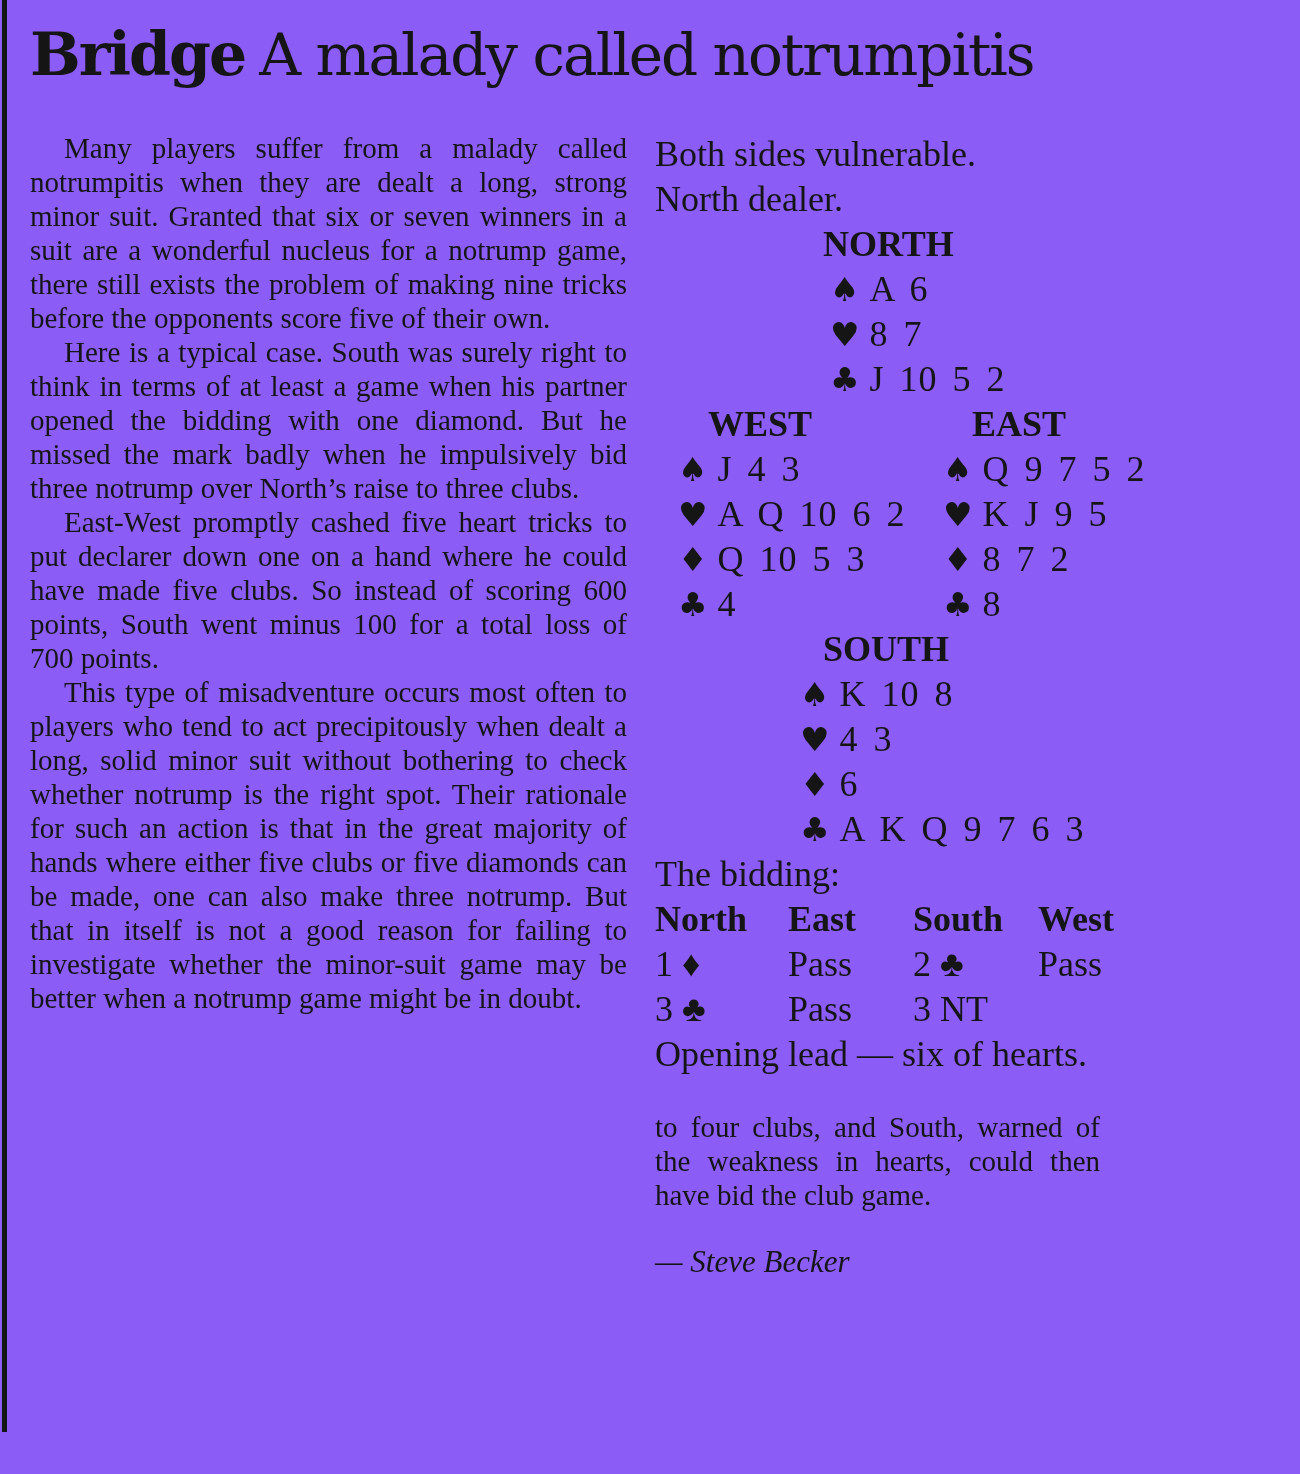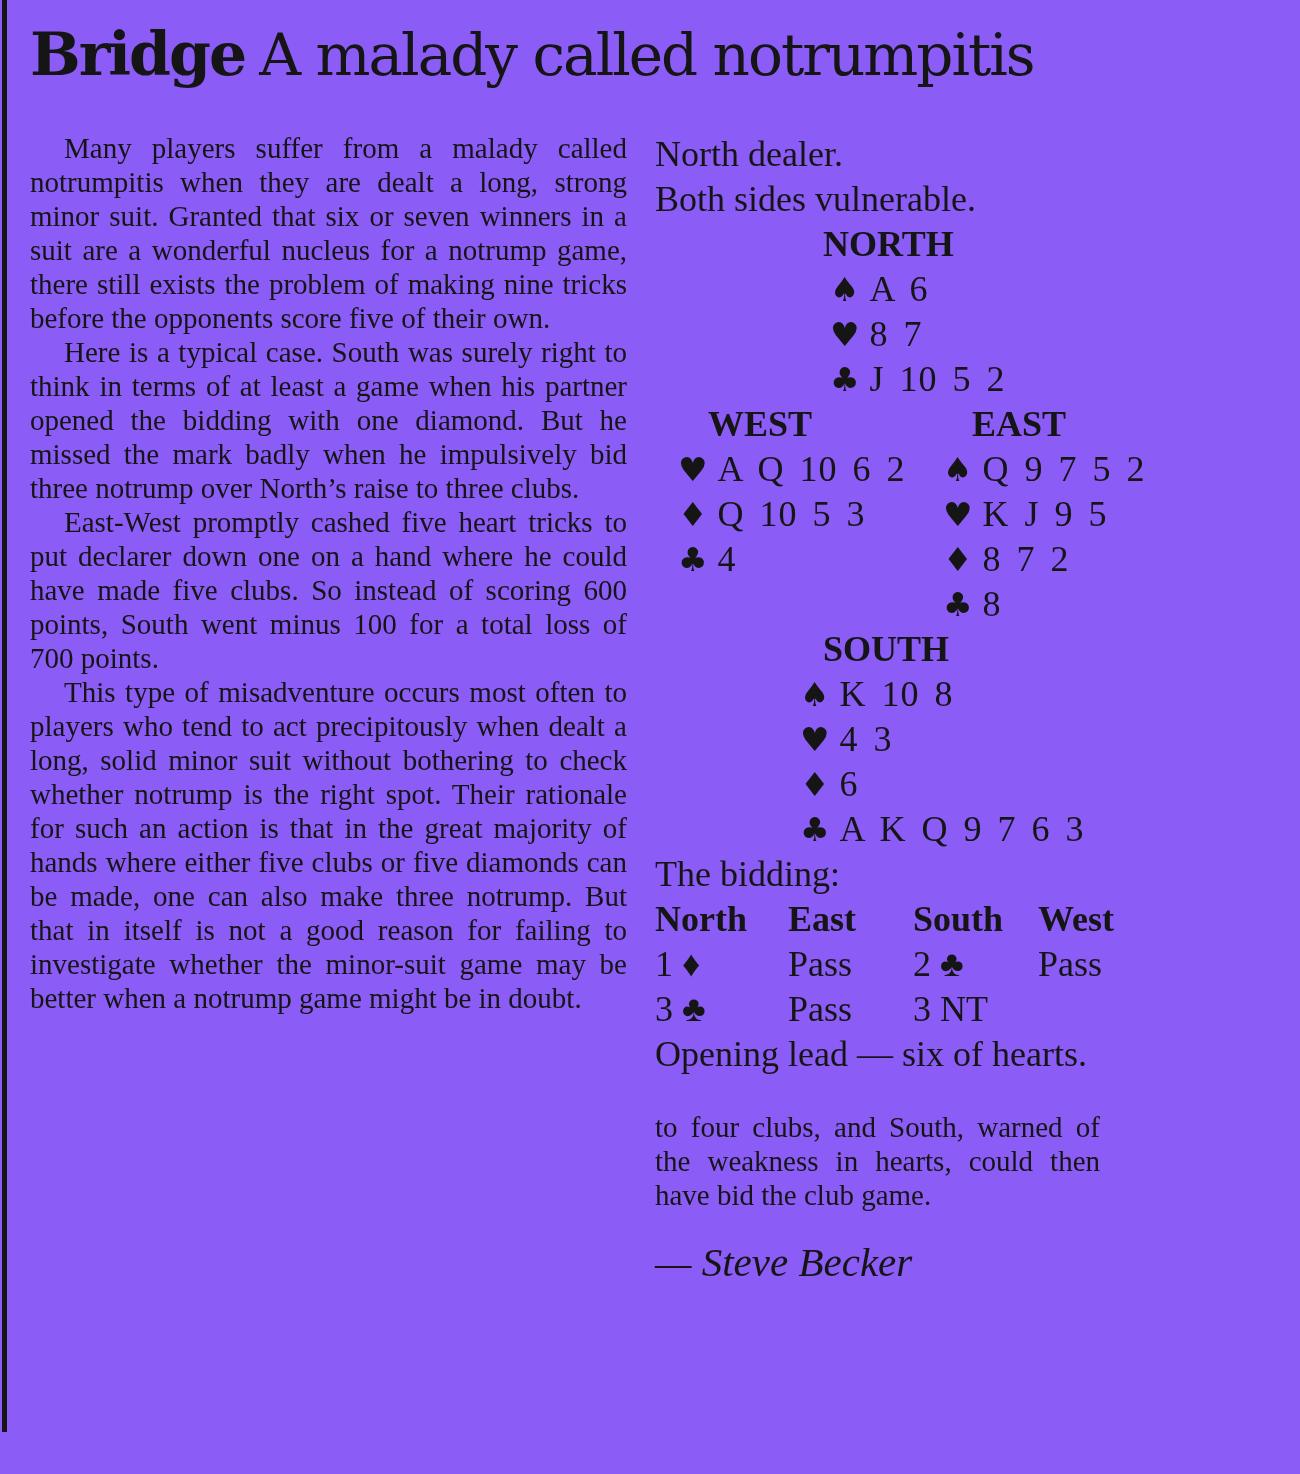--- a/index.html
+++ b/index.html
@@ -61,21 +61,21 @@
     grid-template-columns:133px 125px 125px 1fr;
   }
   .bid-grid div{height:45px;white-space:nowrap;}
   .bid-head{font-weight:bold;}
   .concl{margin-top:33px;width:445px;}
   .concl p{margin:0;}
   .tomorrow{text-indent:38px;}
   .byline{
     margin-top:30px;
     font-family:"Liberation Serif",serif;
-    font-style:italic;font-size:41px;line-height:40px;
+    font-style:italic;font-size:31px;line-height:40px;
     text-align:left;
   }
 </style>
 </head>
 <body>
 
 <div id="page">
 
   <div class="col-rule"></div>
 
@@ -86,33 +86,34 @@
   <div id="left-col" class="body-font">
     <p>Many players suffer from a malady called notrumpitis when they are dealt a long, strong minor suit. Granted that six or seven winners in a suit are a wonderful nucleus for a notrump game, there still exists the problem of making nine tricks before the opponents score five of their own.</p>
     <p>Here is a typical case. South was surely right to think in terms of at least a game when his partner opened the bidding with one diamond. But he missed the mark badly when he impulsively bid three notrump over North’s raise to three clubs.</p>
     <p>East-West promptly cashed five heart tricks to put declarer down one on a hand where he could have made five clubs. So instead of scoring 600 points, South went minus 100 for a total loss of 700 points.</p>
     <p>This type of misadventure occurs most often to players who tend to act precipitously when dealt a long, solid minor suit without bothering to check whether notrump is the right spot. Their rationale for such an action is that in the great majority of hands where either five clubs or five diamonds can be made, one can also make three notrump. But that in itself is not a good reason for failing to investigate whether the minor-suit game may be better when a notrump game might be in doubt.</p>
   </div>
 
   <div id="right-col">
 
     <div class="diagram-font">
+      <div class="d-line">Both sides vulnerable.</div>
       <div class="d-line">North dealer.</div>
-      <div class="d-line">Both sides vulnerable.</div>
 
       <div class="d-line hand-label ml-north">NORTH</div>
       <div>
         <div class="d-line ml-ncards"><span class="suit">♠</span><span class="cards">A 6</span></div>
         <div class="d-line ml-ncards"><span class="suit">♥</span><span class="cards">8 7</span></div>
         <div class="d-line ml-ncards"><span class="suit">♣</span><span class="cards">J 10 5 2</span></div>
       </div>
 
       <div class="we-row">
         <div class="west-block">
           <div class="d-line hand-label">WEST</div>
+          <div class="d-line"><span class="suit">♠</span><span class="cards">J 4 3</span></div>
           <div class="d-line"><span class="suit">♥</span><span class="cards">A Q 10 6 2</span></div>
           <div class="d-line"><span class="suit">♦</span><span class="cards">Q 10 5 3</span></div>
           <div class="d-line"><span class="suit">♣</span><span class="cards">4</span></div>
         </div>
         <div class="east-block">
           <div class="d-line hand-label">EAST</div>
           <div class="d-line"><span class="suit">♠</span><span class="cards">Q 9 7 5 2</span></div>
           <div class="d-line"><span class="suit">♥</span><span class="cards">K J 9 5</span></div>
           <div class="d-line"><span class="suit">♦</span><span class="cards">8 7 2</span></div>
           <div class="d-line"><span class="suit">♣</span><span class="cards">8</span></div>

